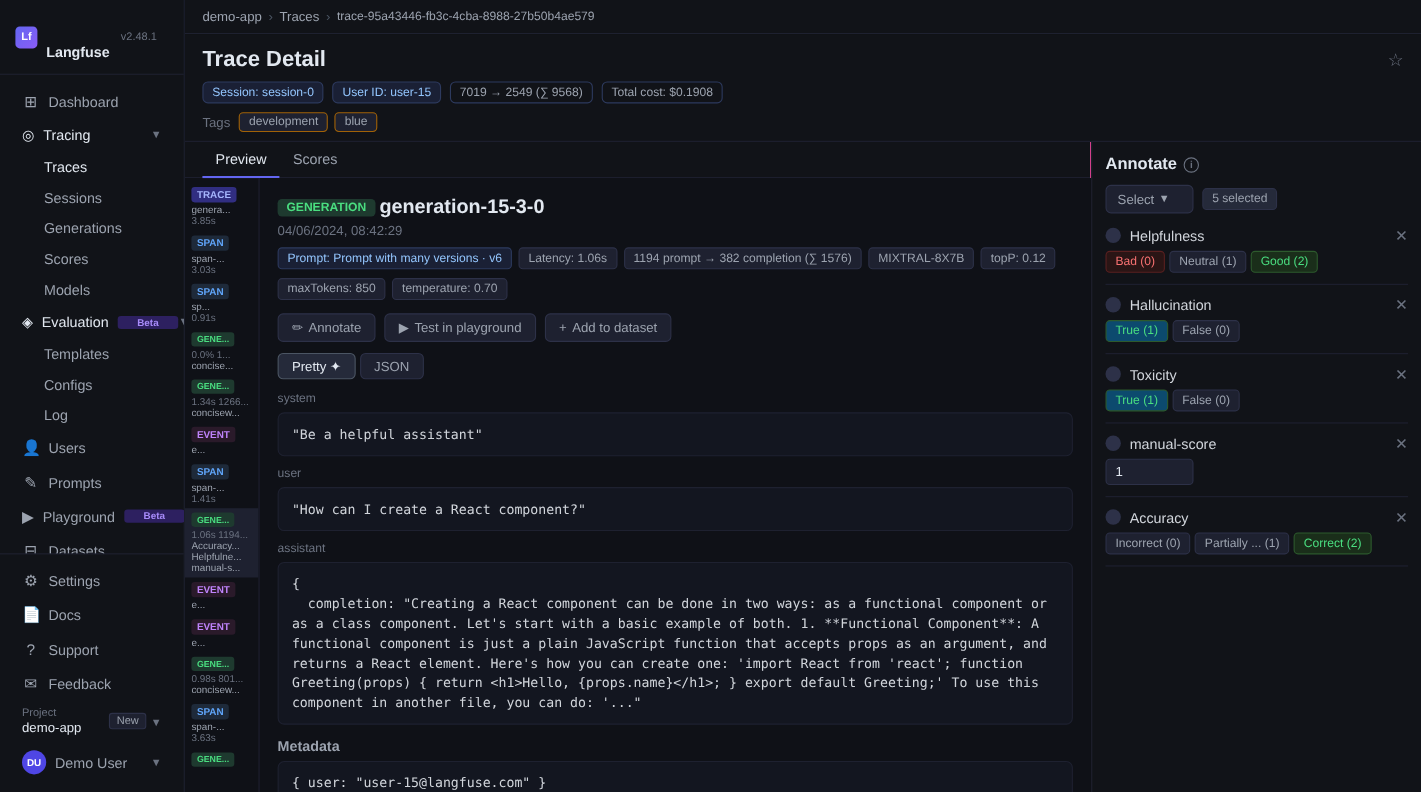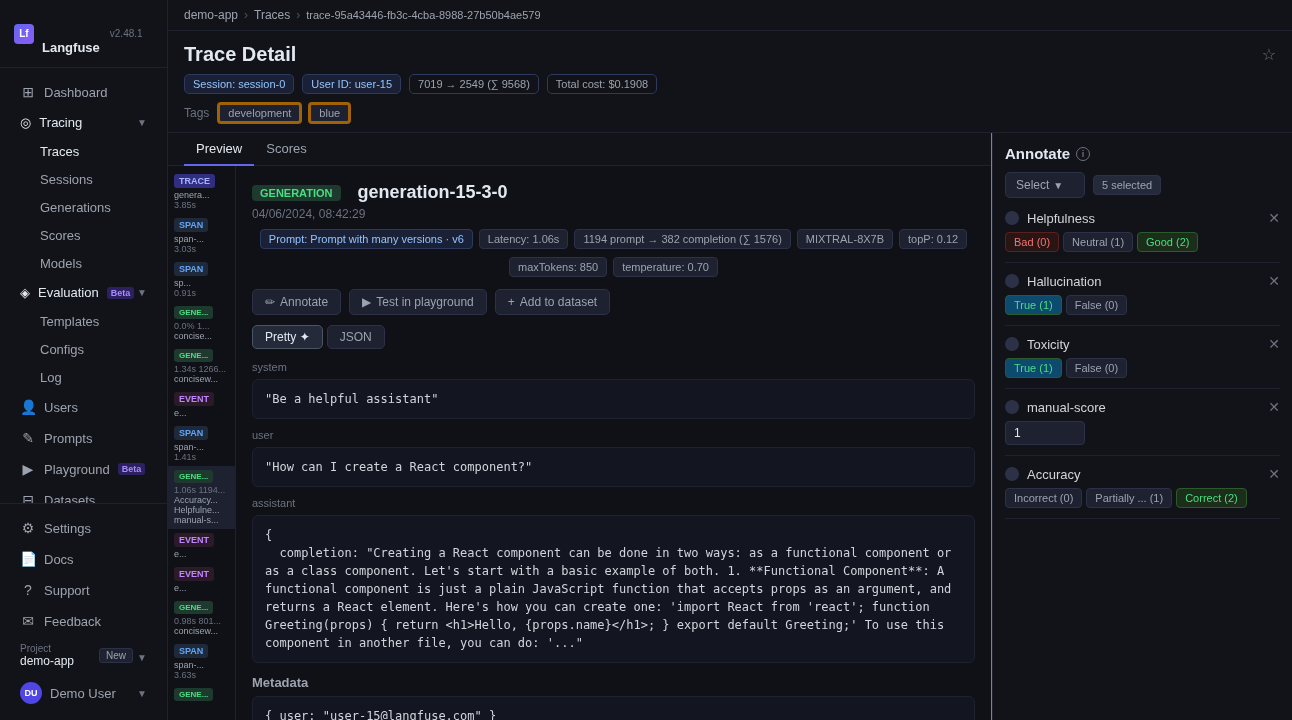--- a/index.html
+++ b/index.html
@@ -53,21 +53,21 @@
       cursor: pointer; margin: 1px 6px; border-radius: 4px;
     }
     .nav-sub-item {
       display: flex; align-items: center; gap: 8px;
       padding: 6px 14px 6px 34px; font-size: 13px; color: #9ca3af;
       cursor: pointer; border-radius: 4px; margin: 1px 6px;
     }
     .nav-sub-item.active { color: #e2e8f0; }
     .beta-badge {
       font-size: 9px; background: #2d2060; color: #a78bfa;
-      padding: 1px 4px; border-radius: 3px; font-weight: 600;
+      padding: 1px 18px; border-radius: 3px; font-weight: 600;
     }
     .sidebar-bottom { padding: 8px 0; border-top: 1px solid #1e2130; }
     .project-selector {
       display: flex; align-items: center; justify-content: space-between;
       padding: 6px 14px; font-size: 12px; color: #9ca3af; cursor: pointer;
       margin: 1px 6px; border-radius: 4px;
     }
     .project-label { font-size: 10px; color: #6b7280; }
     .user-item {
       display: flex; align-items: center; gap: 8px;
@@ -127,21 +127,21 @@
       border: 1px solid transparent;
     }
     .badge-session { background: #1a2035; border-color: #2d3a5e; color: #93c5fd; }
     .badge-user { background: #1a2035; border-color: #2d3a5e; color: #93c5fd; }
     .badge-tokens { background: #111318; border-color: #2d3a5e; color: #9ca3af; }
     .badge-cost { background: #111318; border-color: #2d3a5e; color: #9ca3af; }
     .tags-row { display: flex; align-items: center; gap: 6px; }
     .tags-label { font-size: 12px; color: #6b7280; margin-right: 2px; }
     .tag {
       padding: 2px 8px; border-radius: 4px; font-size: 11px;
-      background: #1e2130; color: #9ca3af; border: 3px solid #a16207;
+      background: #1e2130; color: #9ca3af; border: 1px solid #a16207;
     }
 
     
     .content-area {
       flex: 1; display: flex; overflow: hidden;
     }
 
     
     .trace-panel {
       width: 960px;
@@ -194,29 +194,29 @@
     
     .detail-panel {
       flex: 1; overflow-y: auto; padding: 16px;
       background: #0f1117;
     }
 
     .generation-header {
       margin-bottom: 12px;
     }
     .gen-title-row {
-      display: flex; align-items: center; gap: 17px; margin-bottom: 4px;
+      display: flex; align-items: center; gap: 4px; margin-bottom: 4px;
     }
     .gen-badge {
       background: #1e3a2f; color: #4ade80; padding: 2px 8px;
       border-radius: 4px; font-size: 11px; font-weight: 700;
     }
     .gen-title { font-size: 18px; font-weight: 700; color: #e2e8f0; }
     .gen-time { font-size: 12px; color: #6b7280; }
-    .gen-meta { display: flex; flex-wrap: wrap; gap: 6px; margin: 8px 0; justify-content: center; }
+    .gen-meta { display: flex; flex-wrap: wrap; gap: 6px; margin: 8px 0; }
     .gen-meta-badge {
       padding: 3px 8px; border-radius: 4px; font-size: 11px;
       background: #1e2130; color: #9ca3af; border: 1px solid #2d3148;
     }
     .gen-meta-badge.prompt { background: #1a2035; color: #93c5fd; border-color: #2d3a5e; }
 
     .action-btns {
       display: flex; gap: 8px; margin: 10px 0;
     }
     .action-btn {

